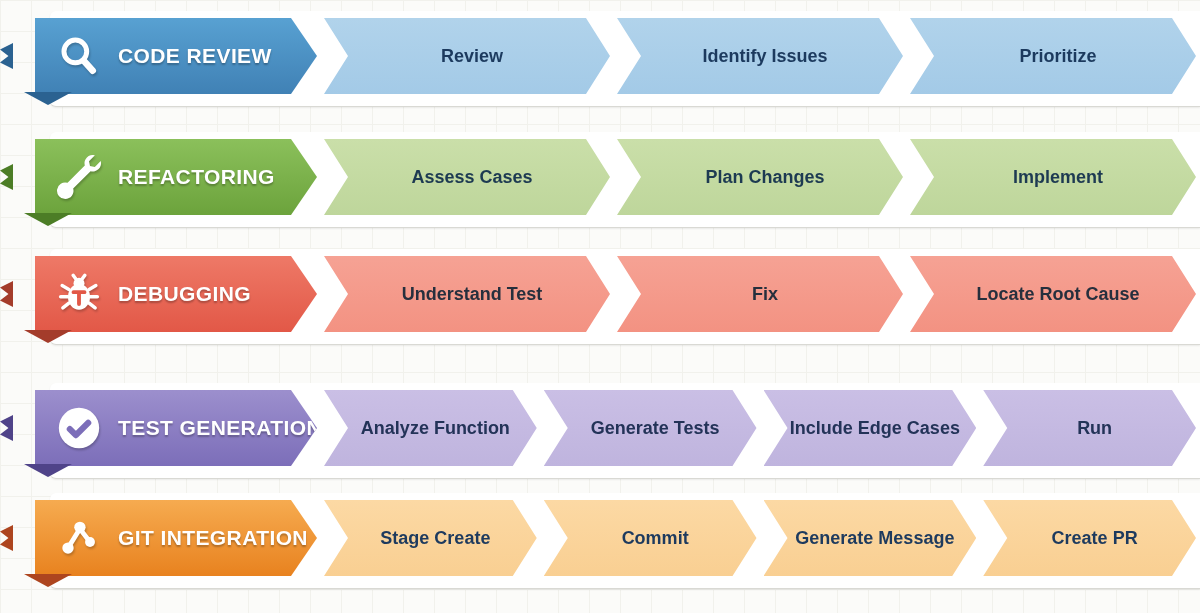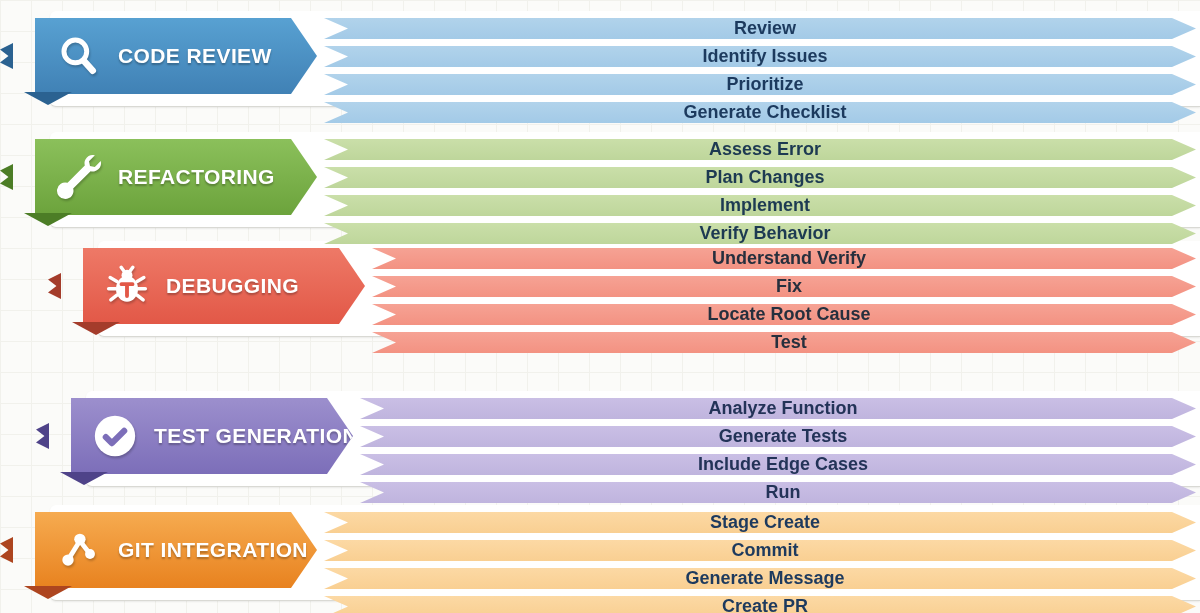--- a/index.html
+++ b/index.html
@@ -46,21 +46,21 @@
   }
   .icon{ width:44px; height:44px; flex:0 0 44px; display:block;
          filter:drop-shadow(1px 2px 1px rgba(0,0,0,0.22)); }
   .icon svg{ width:100%; height:100%; display:block; }
   .title{
     color:#ffffff; font-size:21px; font-weight:700; letter-spacing:0.4px;
     text-shadow:0 2px 2px rgba(0,0,0,0.28); white-space:nowrap;
   }
   .steps{
     position:absolute; left:324px; right:4px; top:0; height:76px;
-    display:flex; gap:7px; z-index:1;flex-direction:column;
+    display:flex; gap:7px; z-index:1;
   }
   .step{
     flex:1 1 0; position:relative;
     background:linear-gradient(180deg, var(--s1), var(--s2));
     clip-path:polygon(24px 50%, 0 0, calc(100% - 24px) 0, 100% 50%, calc(100% - 24px) 100%, 0 100%);
     display:flex; align-items:center; justify-content:center;
   }
   .step-label{
     color:var(--stext); font-size:18px; font-weight:600; white-space:nowrap;
     padding-left:10px;
@@ -87,55 +87,49 @@
     <div class="steps">
       <div class="step">
           <span class="step-label">Review</span>
         </div>
       <div class="step">
           <span class="step-label">Identify Issues</span>
         </div>
       <div class="step">
           <span class="step-label">Prioritize</span>
         </div>
-      <div class="step">
-          <span class="step-label">Generate Checklist</span>
-        </div>
     </div>
   </section>
 
   <section class="row" style="top: 139px; border-radius: 9px; --h1: #8bc05b; --h2: #6ca33c; --fold: #4c7d26; --s1: #cadfa9; --s2: #bed69b; --stext: #1d3a52;">
     <div class="backing"></div>
     <div class="edge-tail"></div>
     <div class="fold"></div>
     <div class="header">
       <span class="icon">
         <svg viewBox="0 0 16 16">
           <path fill="#fff" transform="scale(-1,1) translate(-16,0)" d="M.102 2.223A3.004 3.004 0 0 0 3.78 5.897l6.341 6.252A3.003 3.003 0 0 0 13 16a3 3 0 1 0-.851-5.878L5.897 3.781A3.004 3.004 0 0 0 2.223.1l2.141 2.142L4 4l-1.757.364z"></path>
         </svg>
       </span>
       <span class="title">REFACTORING</span>
     </div>
     <div class="steps">
       <div class="step">
-          <span class="step-label">Assess Error</span>
+          <span class="step-label">Assess Cases</span>
         </div>
       <div class="step">
           <span class="step-label">Plan Changes</span>
         </div>
       <div class="step">
           <span class="step-label">Implement</span>
         </div>
-      <div class="step">
-          <span class="step-label">Verify Behavior</span>
-        </div>
-    </div>
-  </section>
-
-  <section class="row" style="top: 248px; margin-left: 48px; --h1: #ee7967; --h2: #e25847; --fold: #a43c2b; --s1: #f6a294; --s2: #f39282; --stext: #262f3d;">
+    </div>
+  </section>
+
+  <section class="row" style="top: 256px; --h1: #ee7967; --h2: #e25847; --fold: #a43c2b; --s1: #f6a294; --s2: #f39282; --stext: #262f3d;">
     <div class="backing"></div>
     <div class="edge-tail"></div>
     <div class="fold"></div>
     <div class="header">
       <span class="icon">
         <svg viewBox="0 0 24 24">
           <g stroke="#fff" stroke-width="1.9" stroke-linecap="round">
             <line x1="6.5" y1="9.5" x2="2.8" y2="7.4"></line>
             <line x1="6" y1="13.5" x2="2" y2="13.5"></line>
             <line x1="6.5" y1="17" x2="3.2" y2="19.6"></line>
@@ -147,35 +141,32 @@
           </g>
           <circle cx="12" cy="6.2" r="3" fill="#fff"></circle>
           <ellipse cx="12" cy="13.6" rx="6" ry="7" fill="#fff"></ellipse>
           <path d="M9 11h6 M12 11v6.5" stroke="#e25847" stroke-width="2.1" fill="none" stroke-linecap="round"></path>
         </svg>
       </span>
       <span class="title">DEBUGGING</span>
     </div>
     <div class="steps">
       <div class="step">
-          <span class="step-label">Understand Verify</span>
+          <span class="step-label">Understand Test</span>
         </div>
       <div class="step">
           <span class="step-label">Fix</span>
         </div>
       <div class="step">
           <span class="step-label">Locate Root Cause</span>
         </div>
-      <div class="step">
-          <span class="step-label">Test</span>
-        </div>
-    </div>
-  </section>
-
-  <section class="row" style="top: 398px; margin-left: 36px; --h1: #9c8fcd; --h2: #7c6eb9; --fold: #4f4389; --s1: #cabfe5; --s2: #bfb4de; --stext: #233358;">
+    </div>
+  </section>
+
+  <section class="row" style="top: 390px; --h1: #9c8fcd; --h2: #7c6eb9; --fold: #4f4389; --s1: #cabfe5; --s2: #bfb4de; --stext: #233358;">
     <div class="backing"></div>
     <div class="edge-tail"></div>
     <div class="fold"></div>
     <div class="header">
       <span class="icon">
         <svg viewBox="0 0 24 24">
           <circle cx="12" cy="12" r="11" fill="#fff"></circle>
           <path d="M7 12.6l3.3 3.3L17 9.2" fill="none" stroke="#7c6eb9" stroke-width="3.4" stroke-linecap="round" stroke-linejoin="round"></path>
         </svg>
       </span>
@@ -190,21 +181,21 @@
         </div>
       <div class="step">
           <span class="step-label">Include Edge Cases</span>
         </div>
       <div class="step">
           <span class="step-label">Run</span>
         </div>
     </div>
   </section>
 
-  <section class="row" style="top: 512px; border-radius: 32px; --h1: #f6ab50; --h2: #e8821f; --fold: #ad451f; --s1: #fcd9a4; --s2: #f9cf92; --stext: #1d3a5e;">
+  <section class="row" style="top: 500px; border-radius: 32px; --h1: #f6ab50; --h2: #e8821f; --fold: #ad451f; --s1: #fcd9a4; --s2: #f9cf92; --stext: #1d3a5e;">
     <div class="backing"></div>
     <div class="edge-tail"></div>
     <div class="fold"></div>
     <div class="header">
       <span class="icon">
         <svg viewBox="0 0 24 24">
           <g stroke="#fff" stroke-width="2.6" stroke-linecap="round">
             <line x1="6" y1="17.5" x2="12.5" y2="7"></line>
             <line x1="12.5" y1="7" x2="17.5" y2="13.5"></line>
           </g>

